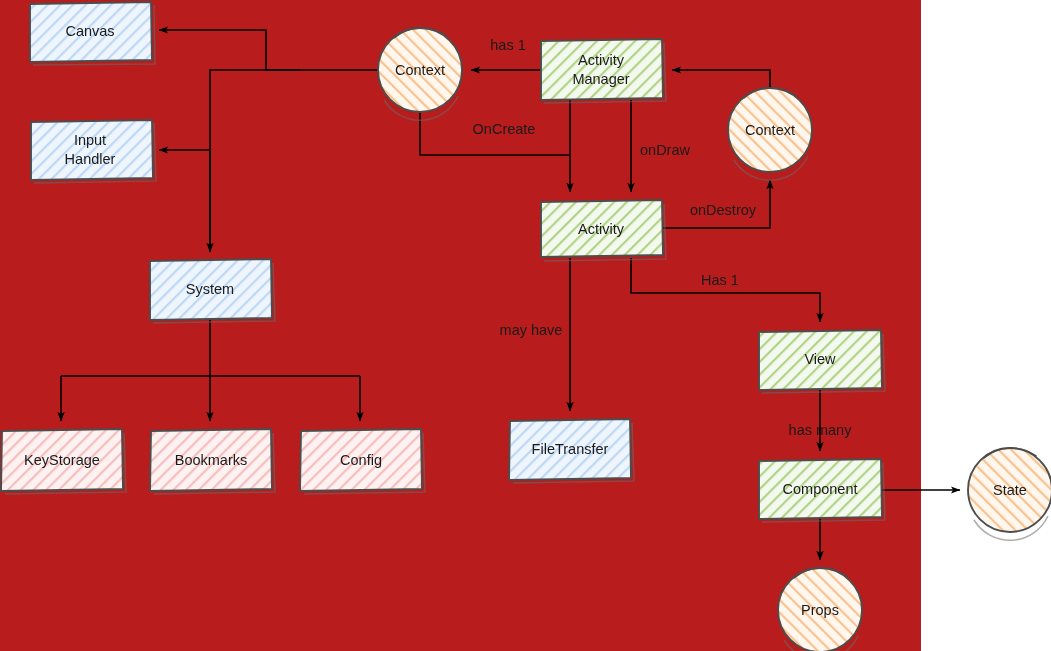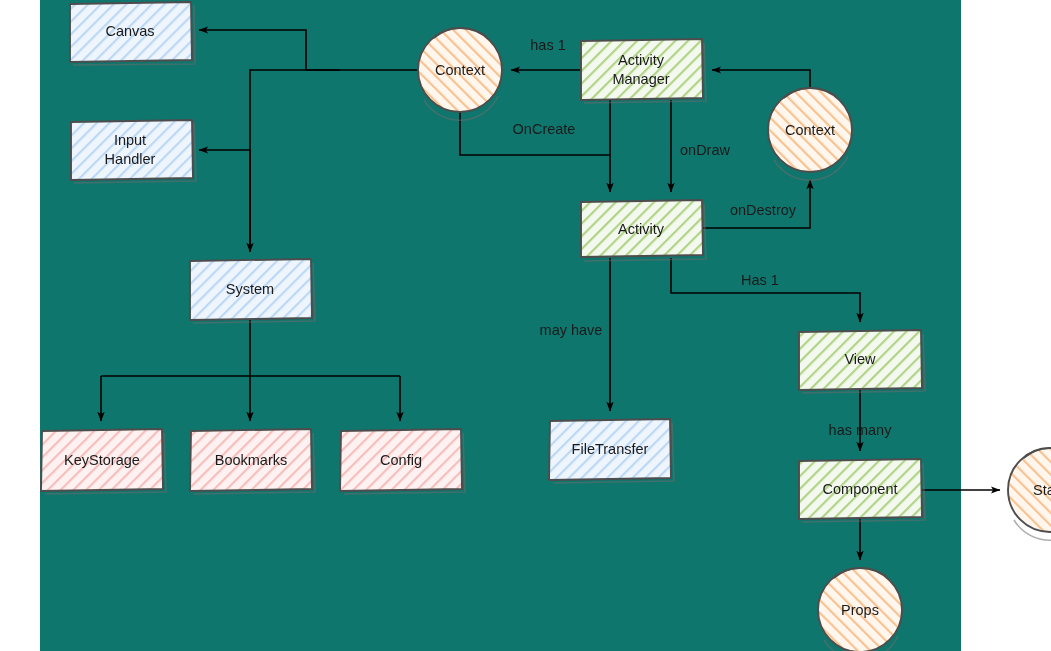--- a/index.html
+++ b/index.html
@@ -11,22 +11,21 @@
   body {
     width: 1051px;
     height: 651px;
     overflow: hidden;
     font-family: "Liberation Sans", sans-serif;
   }
   #diagram-root {
     position: relative;
     width: 921px;
     height: 651px;
-    background: #0f766e;
-    margin-left: 40px;
+    background: #b91c1c;
   }
   svg.canvas-layer {
     position: absolute;
     top: 0;
     left: 0;
     width: 1051px;
     height: 651px;
   }
   .node-label {
     font-family: "Liberation Sans", sans-serif;

